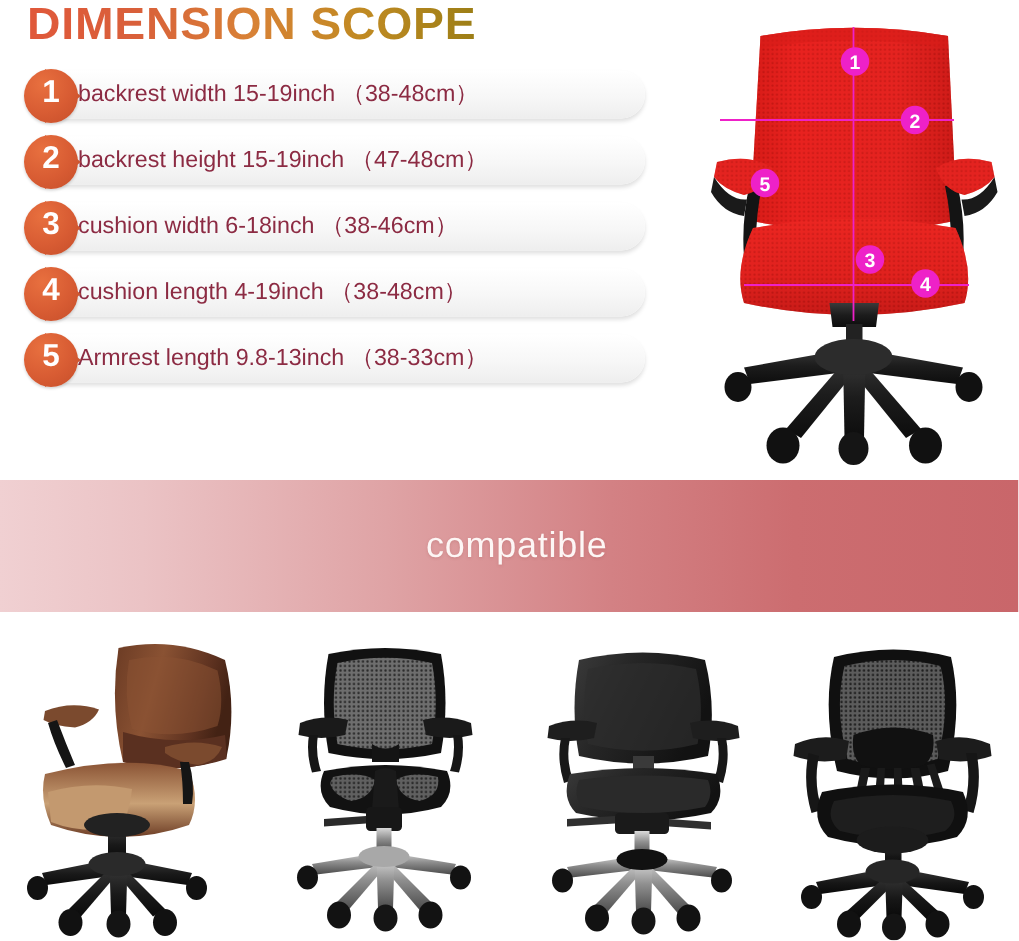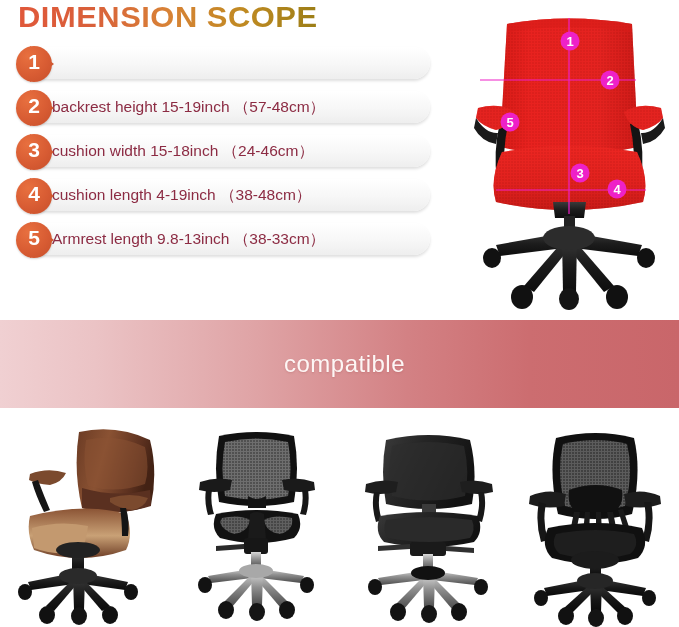--- a/index.html
+++ b/index.html
@@ -93,40 +93,41 @@
 <body>
 
 <div id="page">
 
   <div class="title">DIMENSION SCOPE</div>
 
   <div class="dim-list">
 
     <div class="dim-row">
       <div class="pill"></div>
+      <div class="pill-text">backrest width 15-19inch （38-48cm）</div>
       <div class="badge-wrap">
         <div class="badge-tail"></div>
         <div class="badge"></div>
         <div class="badge-num">1</div>
       </div>
     </div>
 
     <div class="dim-row">
       <div class="pill"></div>
-      <div class="pill-text">backrest height  15-19inch （57-48cm）</div>
+      <div class="pill-text">backrest height  15-19inch （47-48cm）</div>
       <div class="badge-wrap">
         <div class="badge-tail"></div>
         <div class="badge"></div>
         <div class="badge-num">2</div>
       </div>
     </div>
 
     <div class="dim-row">
       <div class="pill"></div>
-      <div class="pill-text">cushion width 15-18inch （24-46cm）</div>
+      <div class="pill-text">cushion width 6-18inch （38-46cm）</div>
       <div class="badge-wrap">
         <div class="badge-tail"></div>
         <div class="badge"></div>
         <div class="badge-num">3</div>
       </div>
     </div>
 
     <div class="dim-row">
       <div class="pill"></div>
       <div class="pill-text">cushion length 4-19inch （38-48cm）</div>

